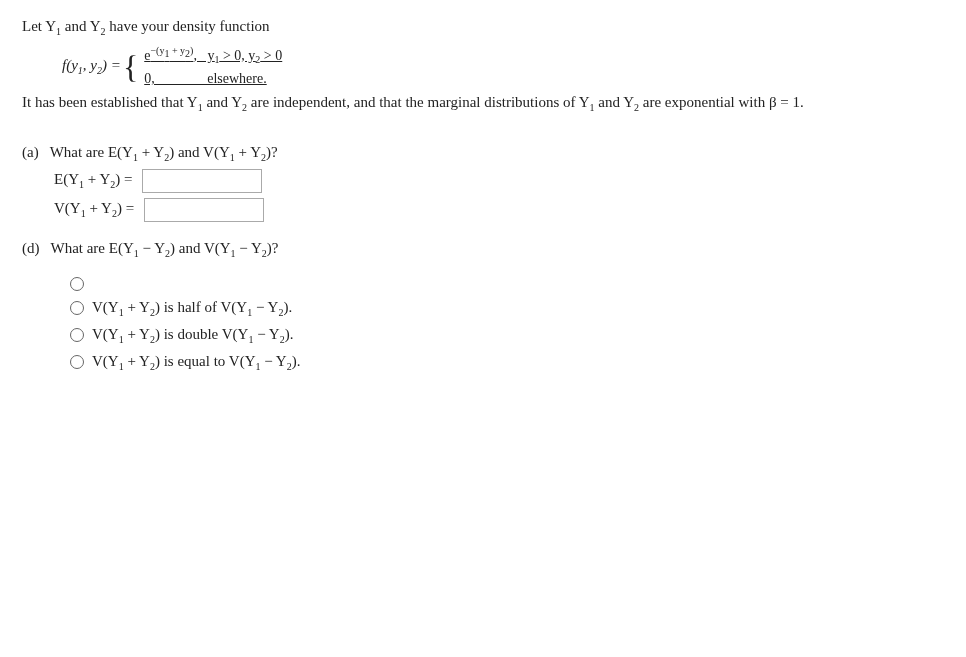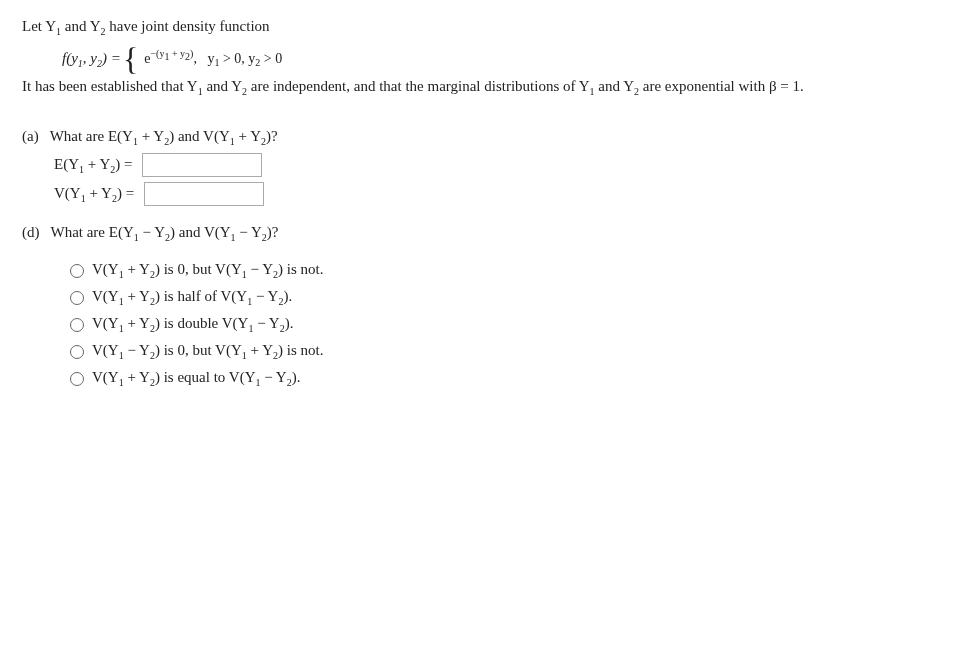--- a/index.html
+++ b/index.html
@@ -17,21 +17,21 @@
       margin-left: 40px;
       display: flex;
       align-items: center;
       gap: 2px;
     }
     .brace-group {
       display: inline-flex;
       flex-direction: column;
       margin-left: 4px;
     }
-    .brace-group .case { font-size: 14px; line-height: 1.6; }
+    .brace-group .case { font-size: 14px; line-height: 1.6; text-decoration: underline; }
     .established-text { font-size: 15px; margin-bottom: 29px; line-height: 1.5; }
     .part { margin-bottom: 18px; }
     .part-label { font-size: 15px; margin-bottom: 6px; }
     .part-body { margin-left: 32px; }
     .eq-line { display: flex; align-items: center; gap: 10px; margin-bottom: 5px; font-size: 15px; }
     .answer-box {
       border: 1px solid #aaa;
       width: 120px;
       height: 24px;
       display: inline-block;
@@ -59,30 +59,31 @@
   </style>
 </head>
 <body>
 
 <div>
 
   <div class="preamble">
     Let Y<sub>1</sub>
     <span> and </span>
     Y<sub>2</sub>
-    <span> have joint density function</span>
+    <span> have your density function</span>
   </div>
 
   <div class="formula-block">
     <span class="math">
       f(y<sub>1</sub>, y<sub>2</sub>) =
     </span>
     <span class="large-brace">{</span>
     <div class="brace-group">
       <span class="case">e<sup>−(y<sub>1</sub> + y<sub>2</sub>)</sup>,&nbsp;&nbsp; y<sub>1</sub> &gt; 0, y<sub>2</sub> &gt; 0</span>
+      <span class="case">0,&nbsp;&nbsp;&nbsp;&nbsp;&nbsp;&nbsp;&nbsp;&nbsp;&nbsp;&nbsp;&nbsp;&nbsp;&nbsp;&nbsp; elsewhere.</span>
     </div>
   </div>
 
   <div class="established-text">
     It has been established that Y<sub>1</sub>
     <span> and </span>
     Y<sub>2</sub> are independent,
     <span> and </span>
     that the marginal distributions of Y<sub>1</sub>
     <span> and </span>
@@ -115,45 +116,36 @@
       <span> and </span>
       V(Y<sub>1</sub> − Y<sub>2</sub>)?
     </div>
   </div>
 
   <div class="part">
     <div class="radio-group">
 
       <div class="radio-item">
         <div class="radio-circle"></div>
-        <span>
-          V(Y<sub>1</sub> + Y<sub>2</sub>) is 0, but V(Y<sub>1</sub> − Y<sub>2</sub>) is not.
-        </span>
       </div>
 
       <div class="radio-item">
         <div class="radio-circle"></div>
         <span>
           V(Y<sub>1</sub> + Y<sub>2</sub>) is half of V(Y<sub>1</sub> − Y<sub>2</sub>).
         </span>
       </div>
 
       <div class="radio-item">
         <div class="radio-circle"></div>
         <span>
           V(Y<sub>1</sub> + Y<sub>2</sub>) is double V(Y<sub>1</sub> − Y<sub>2</sub>).
         </span>
       </div>
 
-      <div class="radio-item">
-        <div class="radio-circle"></div>
-        <span>
-          V(Y<sub>1</sub> − Y<sub>2</sub>) is 0, but V(Y<sub>1</sub> + Y<sub>2</sub>) is not.
-        </span>
-      </div>
 
       <div class="radio-item">
         <div class="radio-circle"></div>
         <span>
           V(Y<sub>1</sub> + Y<sub>2</sub>) is equal to V(Y<sub>1</sub> − Y<sub>2</sub>).
         </span>
       </div>
 
     </div>
   </div>

